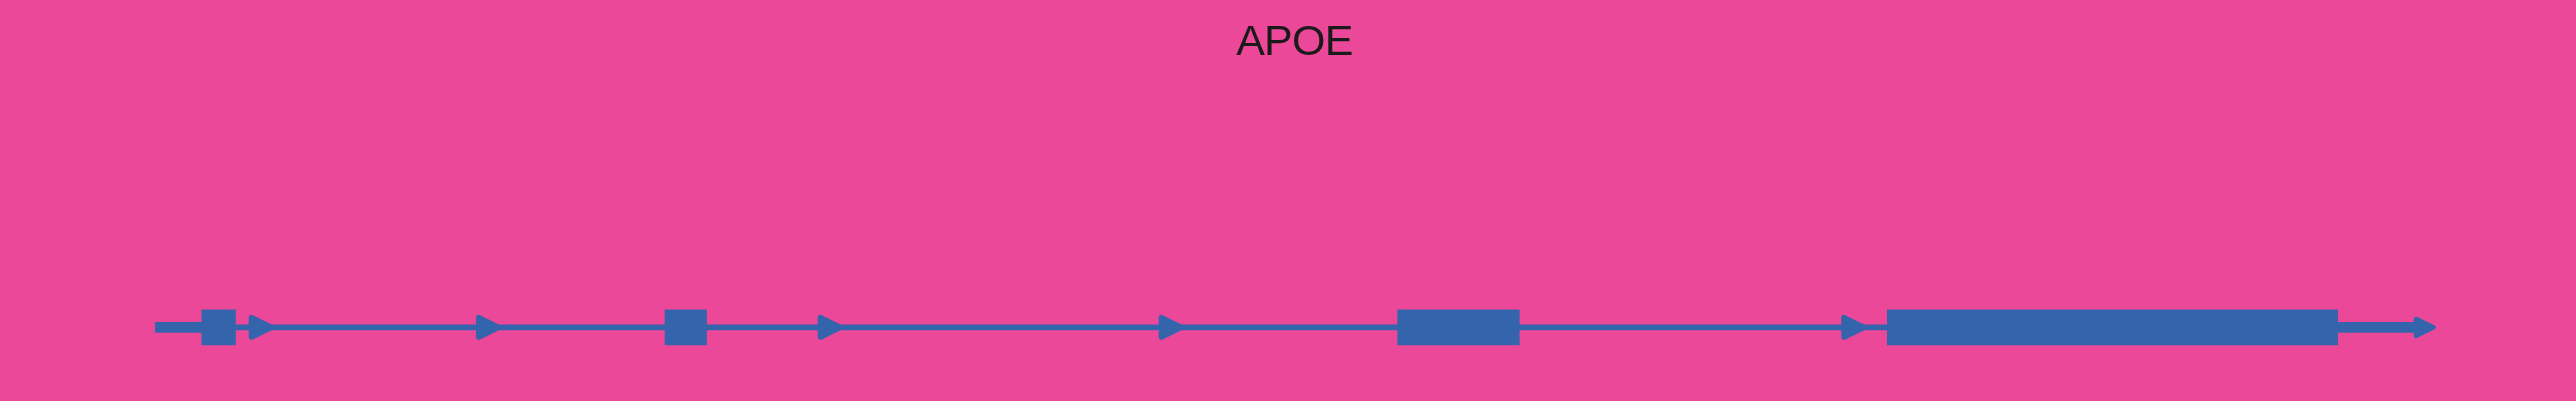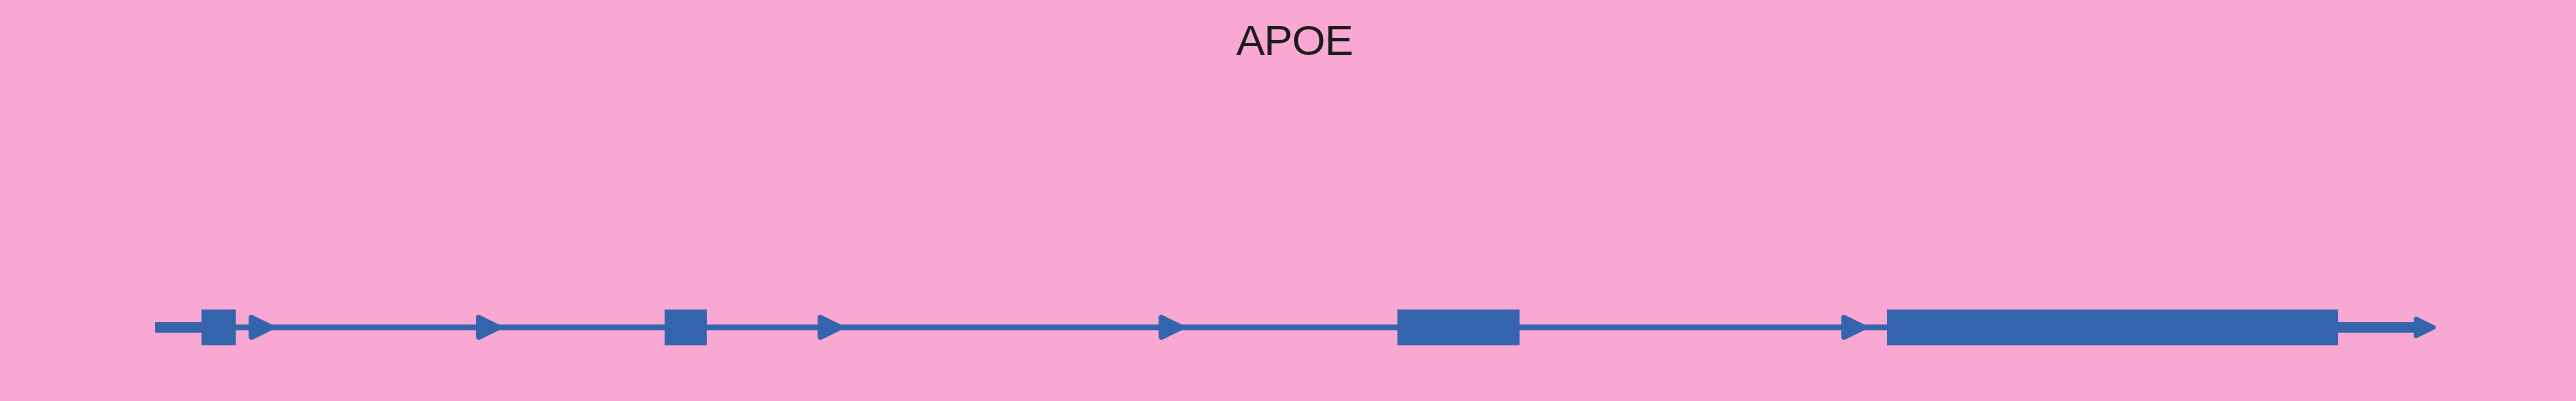--- a/index.html
+++ b/index.html
@@ -8,21 +8,21 @@
     width: 2576px;
     height: 401px;
     background: #ffffff;
     overflow: hidden;
     font-family: "Liberation Sans", sans-serif;
   }
   .stage {
     position: relative;
     width: 2576px;
     height: 401px;
-    background: #f9a8d4;
+    background: #ec4899;
   }
   .plot-title {
     position: absolute;
     top: 18.6px;
     left: 13px;
     right: 0;
     text-align: center;
     font-size: 43px;
     line-height: 1;
     font-weight: 400;

